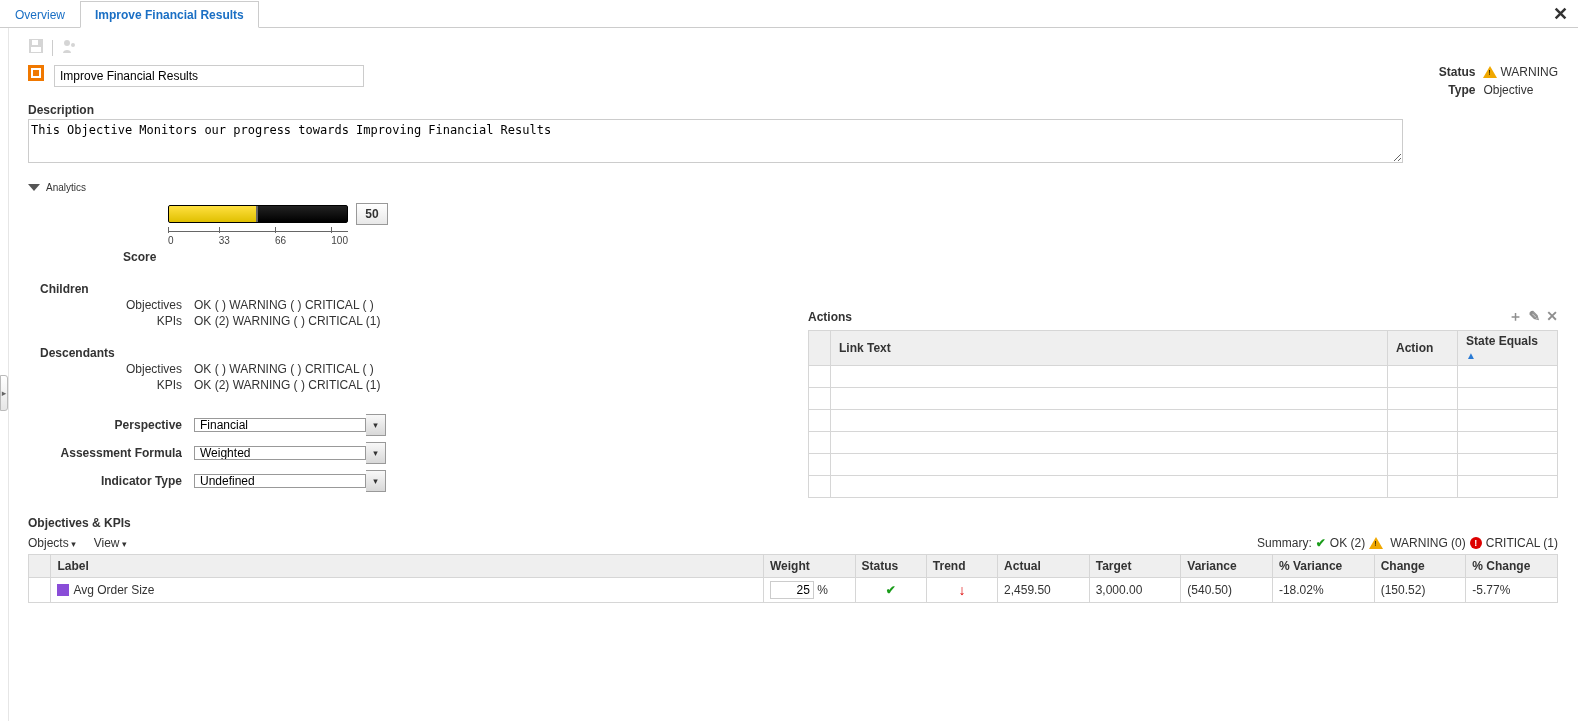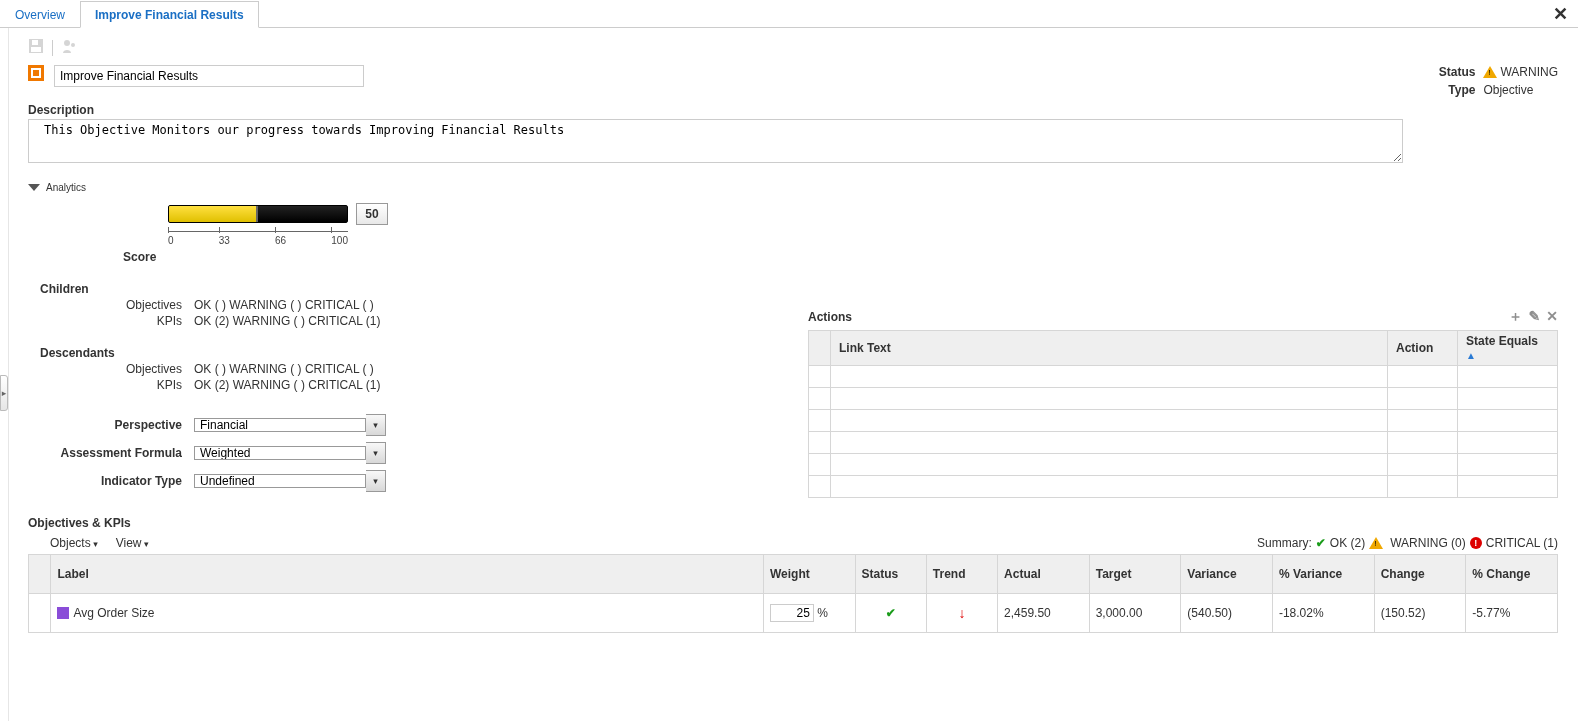--- a/index.html
+++ b/index.html
@@ -15,21 +15,21 @@
   .header-row { display:flex; align-items:flex-start; gap:10px;}
   .obj-icon { width:16px; height:16px; background:#f07800; display:inline-block; position:relative;}
   .obj-icon::before { content:""; position:absolute; inset:3px; background:#fff;}
   .obj-icon::after { content:""; position:absolute; inset:5px; background:#f07800;}
   .title-input { width:310px; height:22px; border:1px solid #ccc; padding:2px 5px; font-size:12px;}
   .status-block { margin-left:auto; display:grid; grid-template-columns:auto auto; column-gap:8px; row-gap:4px; align-items:center;}
   .status-block .lbl { font-weight:bold; text-align:right;}
   .warn-icon { display:inline-block; width:0; height:0; border-left:7px solid transparent; border-right:7px solid transparent; border-bottom:12px solid #f0a800; vertical-align:-2px; margin-right:3px; position:relative;}
   .warn-icon::after { content:"!"; position:absolute; left:-2px; top:2px; font-size:8px; color:#000;}
   .desc-label { font-weight:bold; margin:6px 0 2px;}
-  .desc-area { width:1375px; height:44px; border:1px solid #ccc; padding:3px 15px; font-size:12px; resize:both;}
+  .desc-area { width:1375px; height:44px; border:1px solid #ccc; padding:3px 2px; font-size:12px; resize:both;}
   .section { margin-top:16px; }
   .section-hdr { display:flex; align-items:center; gap:6px; font-weight:normal; font-size:10px; margin-bottom:6px;}
   .section-hdr .tri { width:0; height:0; border-left:6px solid transparent; border-right:6px solid transparent; border-top:7px solid #555; transform:rotate(0deg);}
   .two-col { display:flex; gap:40px; align-items:flex-end;}
   .left-col { width:740px;}
   .right-col { flex:1;}
   .gauge-wrap { margin-left:140px; margin-top:4px; display:flex; align-items:center; gap:8px;}
   .gauge { width:180px; height:18px; background:linear-gradient(#222,#000); border:1px solid #000; border-radius:2px; position:relative; overflow:hidden;}
   .gauge .fill { height:100%; background:linear-gradient(#ffe040,#e0c000); border-right:2px solid #666;}
   .gauge-val { width:32px; height:22px; border:1px solid #999; background:linear-gradient(#fff,#e8e8e8); text-align:center; line-height:20px; font-weight:bold;}
@@ -52,28 +52,28 @@
   .actions-row { display:flex; align-items:center; font-weight:bold; margin-top:4px;}
   .actions-btns { margin-left:auto; display:flex; gap:6px; opacity:.55;}
   .actions-btns span { cursor:pointer; font-size:14px;}
   table.actions-tbl { border-collapse:collapse; width:100%; margin-top:4px;}
   table.actions-tbl th, table.actions-tbl td { border:1px solid #d6d6d6; height:22px; font-size:12px;}
   table.actions-tbl th { background:#efefef; text-align:left; padding:3px 8px; font-weight:bold;}
   table.actions-tbl th .sort { color:#2a7; font-size:10px;}
   table.actions-tbl col.c1{width:22px;} 
   .okpi-hdr { font-weight:bold; margin-top:18px;}
   .okpi-bar { display:flex; align-items:center; margin-top:4px; padding:2px 0;}
-  .okpi-menu { display:flex; gap:18px; margin-left:22px;}
+  .okpi-menu { display:flex; gap:18px; margin-left:0;}
   .okpi-menu span { cursor:pointer;}
   .okpi-menu span::after { content:" ▾"; font-size:9px;}
   .summary { margin-left:auto; display:flex; gap:4px; align-items:center;}
   .ok-icon { color:#1a9c1a; font-weight:bold;}
   .crit-icon { display:inline-block; width:12px; height:12px; border-radius:50%; background:#d00; color:#fff; font-size:9px; text-align:center; line-height:12px; font-weight:bold; vertical-align:-1px;}
   table.data-tbl { border-collapse:collapse; width:100%; margin-top:2px;}
-  table.data-tbl th, table.data-tbl td { border:1px solid #d6d6d6; padding:3px 6px; height:39px; font-size:12px;}
+  table.data-tbl th, table.data-tbl td { border:1px solid #d6d6d6; padding:3px 6px; height:23px; font-size:12px;}
   table.data-tbl th { background:#efefef; text-align:left; font-weight:bold;}
   table.data-tbl td.num { text-align:left;}
   .kpi-icon { display:inline-block; width:12px; height:12px; background:#8a4dd8; margin-right:4px; vertical-align:-2px;}
   .weight-in { width:44px; height:18px; border:1px solid #ccc; text-align:right; padding:1px 3px; font-size:12px;}
   .trend-down { color:#d00; font-weight:bold; font-size:14px;}
   .left-rail{position:fixed;left:0;top:28px;bottom:0;width:9px;border-right:1px solid #e6e6e6;background:#fff;}
   .left-rail .handle{position:absolute;top:50%;left:0;width:8px;height:36px;border:1px solid #bbb;background:linear-gradient(#fff,#e6e6e6);border-radius:0 3px 3px 0;cursor:pointer;display:flex;align-items:center;justify-content:center;font-size:9px;color:#666;}
 </style>
 </head>
 <body>

